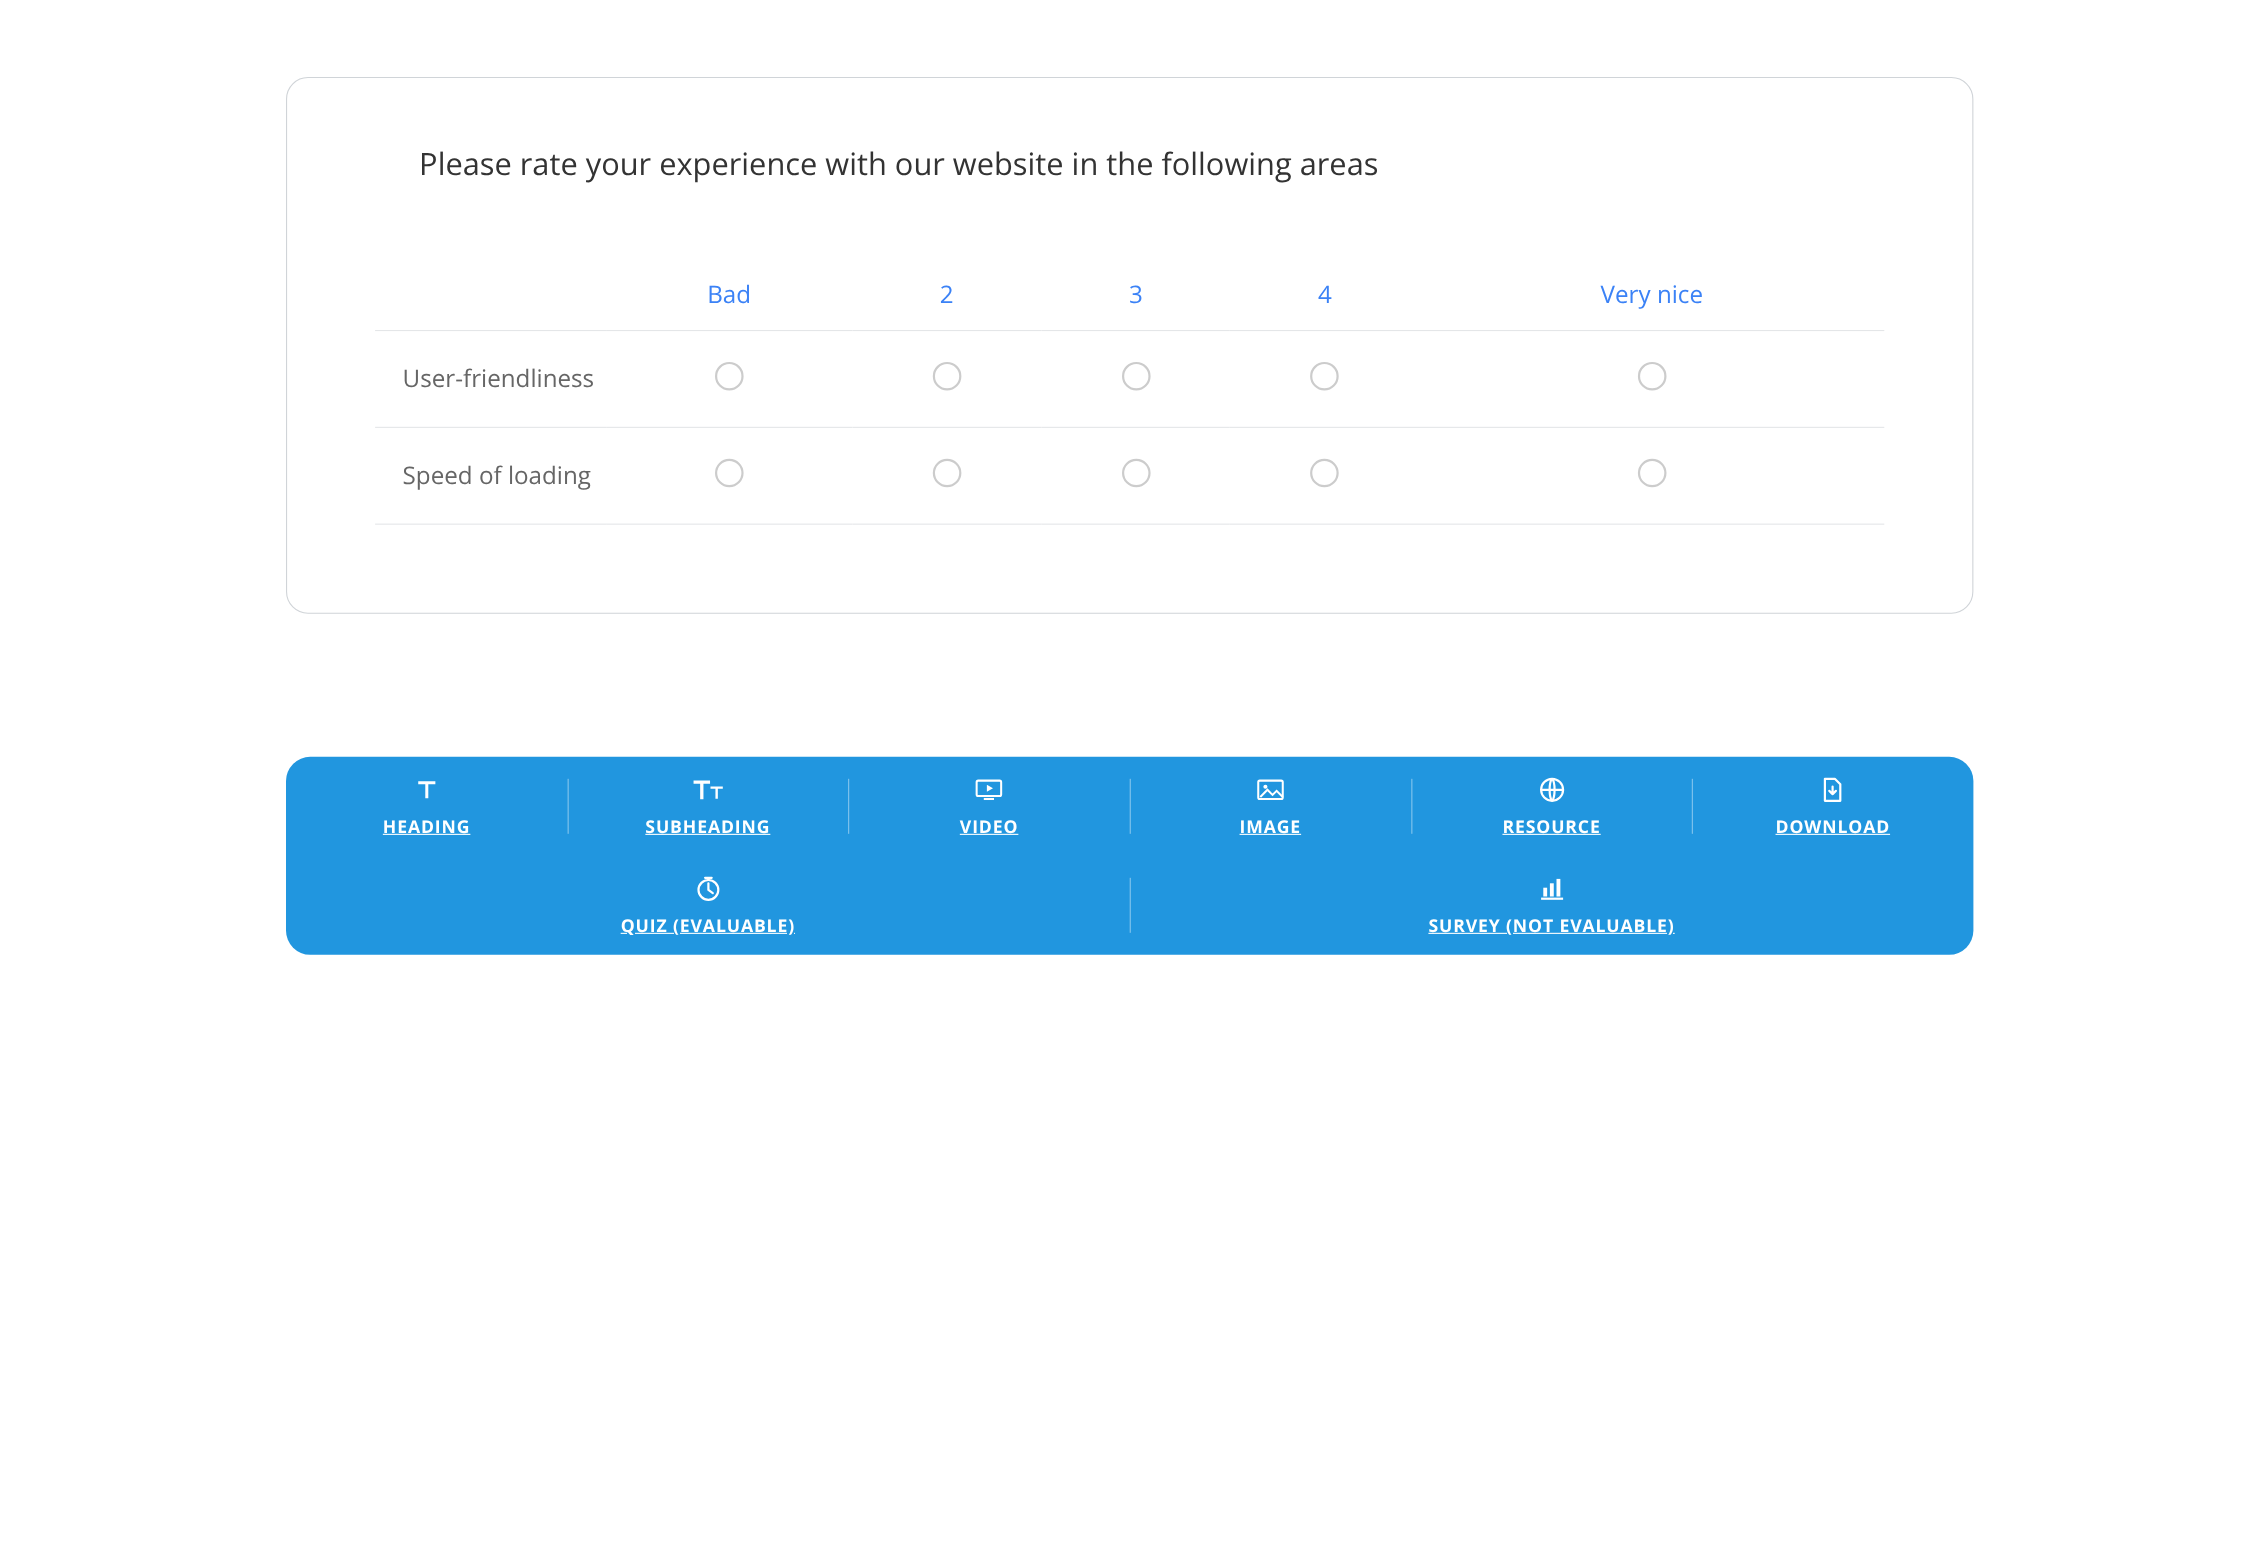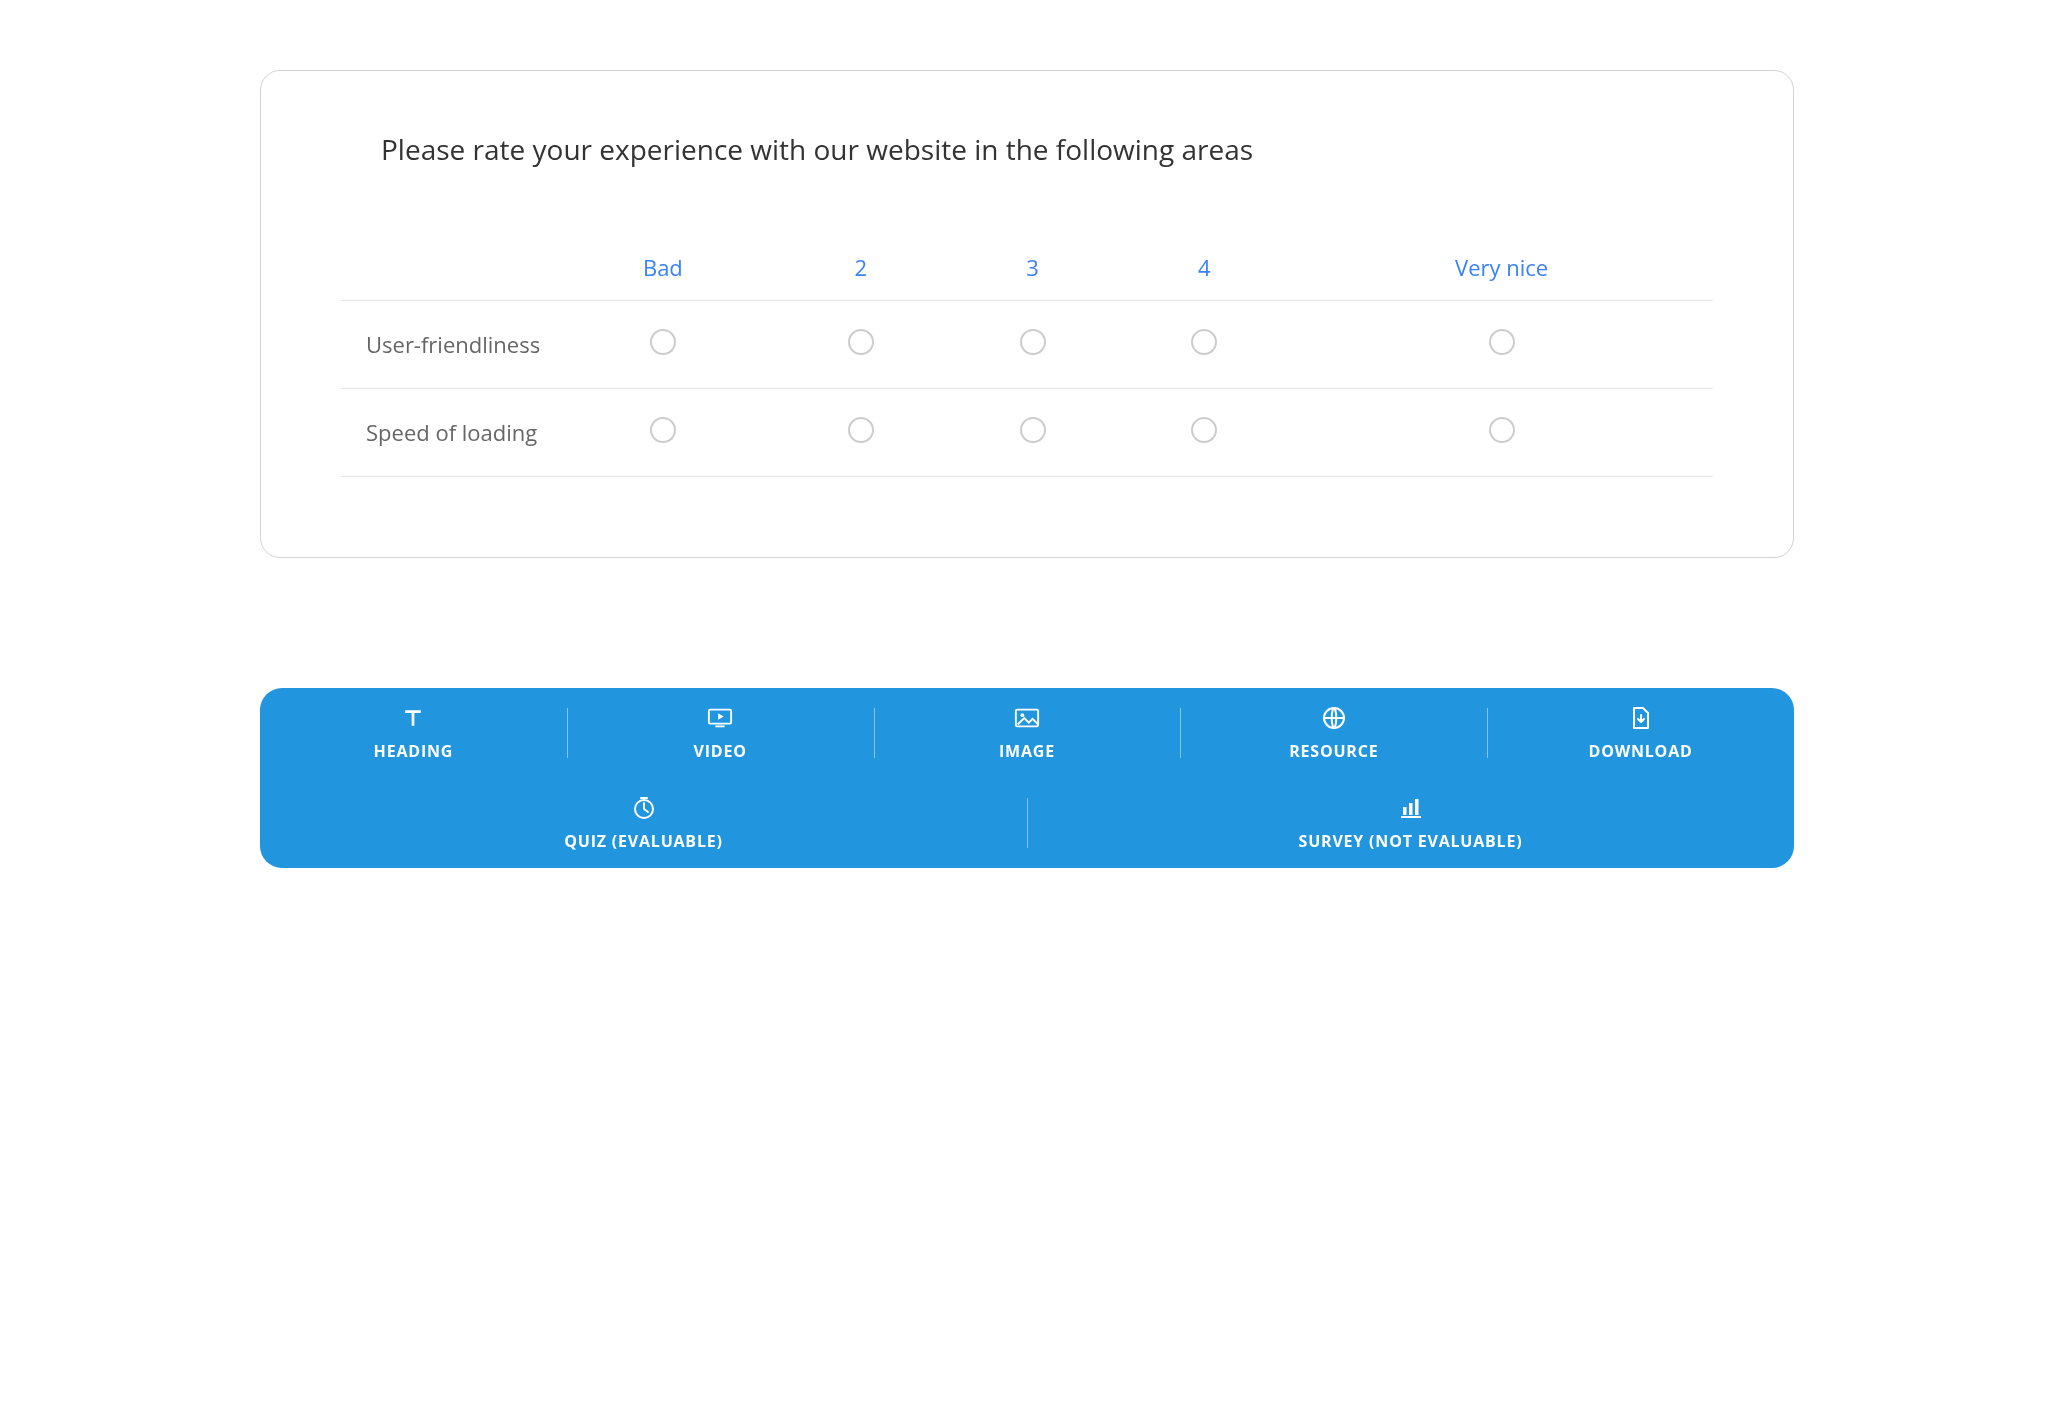--- a/index.html
+++ b/index.html
@@ -99,20 +99,21 @@
       align-items: center;
       justify-content: center;
       margin-bottom: 10px;
     }
     .toolbar-label {
       color: #ffffff;
       font-size: 16px;
       font-weight: 700;
       letter-spacing: 0.8px;
       text-align: left;
+      text-decoration: underline;
     }
     svg {
       display: block;
     }
   </style>
 </head>
 <body>
 
 <div class="survey-card">
   <div class="survey-question">Please rate your experience with our website in the following areas</div>
@@ -153,20 +154,29 @@
 
     <div class="toolbar-item">
       <span class="toolbar-icon">
         <svg width="22" height="22" viewBox="0 0 24 24" fill="none">
             <path d="M5 5h14M12 5v14" stroke="#fff" stroke-width="3" stroke-linecap="square"></path>
           </svg>
       </span>
       <span class="toolbar-label">HEADING</span>
     </div>
 
+    <div class="toolbar-item">
+      <span class="toolbar-icon">
+        <svg width="28" height="22" viewBox="0 0 28 22" fill="none">
+          <path d="M2 4h12M8 4v14" stroke="#fff" stroke-width="3" stroke-linecap="square"></path>
+          <path d="M17 9h9M21.5 9v9" stroke="#fff" stroke-width="2.2" stroke-linecap="square"></path>
+        </svg>
+      </span>
+      <span class="toolbar-label">SUBHEADING</span>
+    </div>
 
 
     <div class="toolbar-item">
       <span class="toolbar-icon">
         <svg width="26" height="22" viewBox="0 0 28 22" fill="none">
           <rect x="2" y="2" width="24" height="15" rx="1.5" stroke="#fff" stroke-width="2"></rect>
           <path d="M12 6 L18 9.5 L12 13 Z" fill="#fff"></path>
           <rect x="9" y="19" width="10" height="2" fill="#fff"></rect>
         </svg>
       </span>

